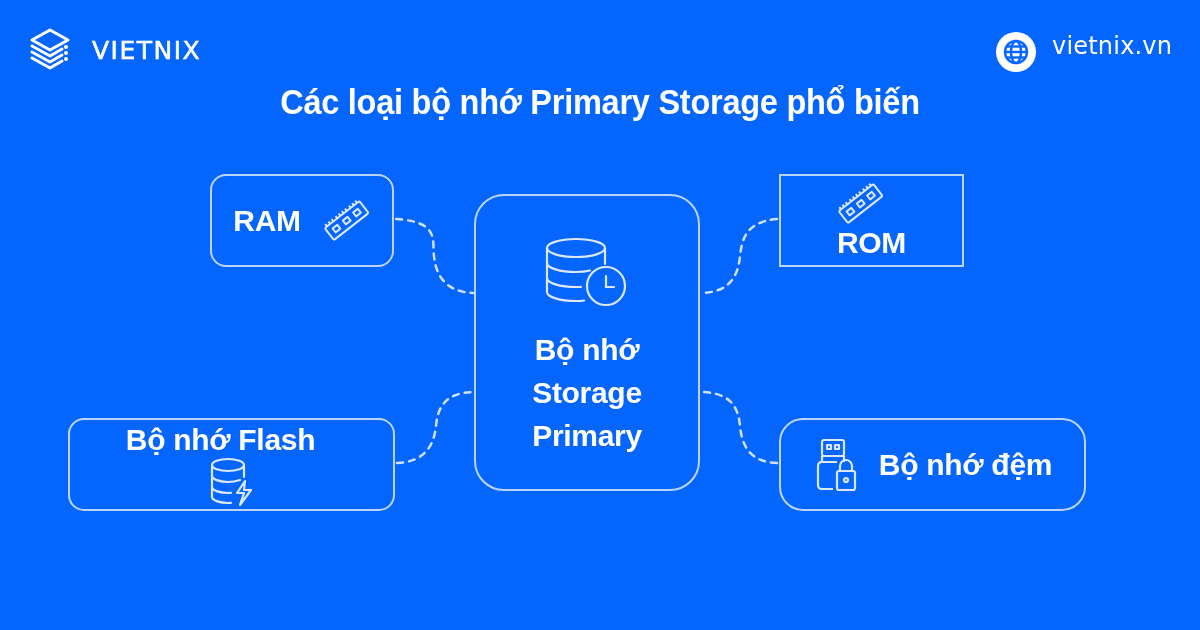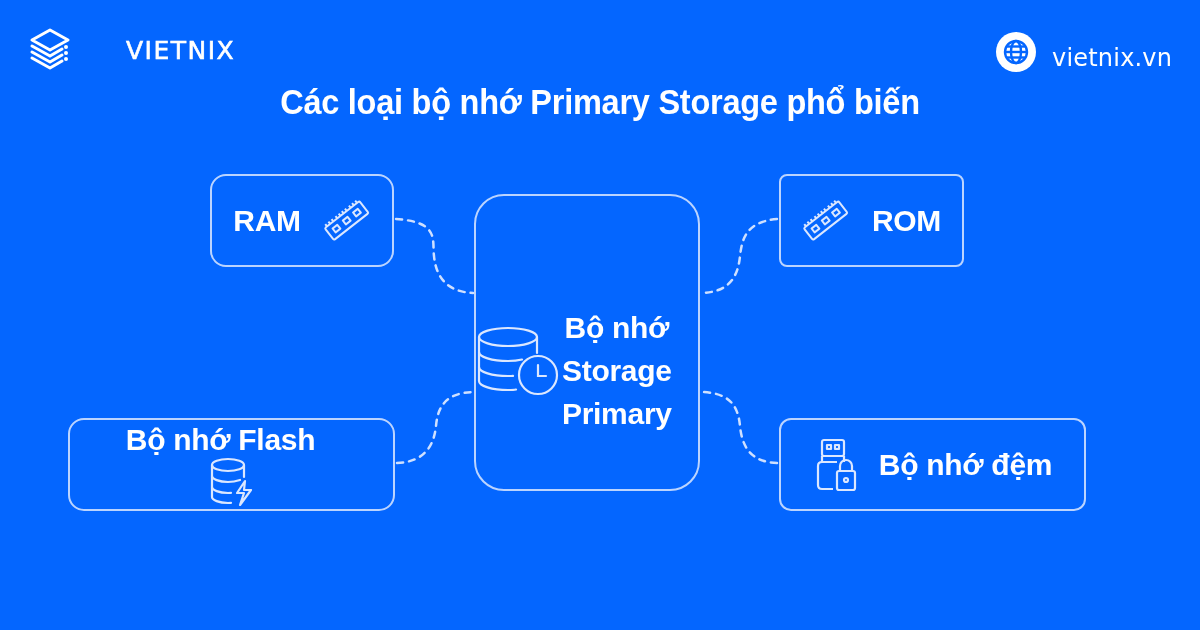--- a/index.html
+++ b/index.html
@@ -4,28 +4,28 @@
   <style>
     html, body { margin: 0; padding: 0; }
     body {
       width: 1200px; height: 630px; overflow: hidden;
       background: #0466FF;
       font-family: "Liberation Sans", "DejaVu Sans", sans-serif;
       color: #ffffff;
       position: relative;
     }
     .abs { position: absolute; }
-    .logo { left: 28px; top: 24px; display: flex; align-items: center; gap: 34px; }
+    .logo { left: 28px; top: 24px; display: flex; align-items: center; }
     .logo-text {
       font-family: "DejaVu Sans", sans-serif;
       font-size: 25px; font-weight: normal; letter-spacing: 1.5px;
       margin-left: 8px; color: #fff;
       -webkit-text-stroke: 0.6px #fff;
     }
-    .site { left: 996px; top: 32px; display: flex; align-items: flex-end; }
+    .site { left: 996px; top: 32px; display: flex; align-items: flex-start; }
     .site-text {
       font-family: "DejaVu Sans", sans-serif;
       font-size: 24px; font-weight: normal; margin-left: 16px; color: #fff;
       letter-spacing: 0.2px;
     }
     .globe-wrap {
       width: 40px; height: 40px; border-radius: 50%; background: #fff;
       display: flex; align-items: center; justify-content: center;
     }
     .title {
@@ -34,26 +34,26 @@
       transform: scaleX(0.93);
     }
     .box {
       position: absolute;
       border: 2.5px solid rgba(220,232,255,0.85);
       box-sizing: border-box;
       display: flex; align-items: center; justify-content: center;
     }
     .box-label { font-size: 30px; font-weight: bold; letter-spacing: -0.3px; }
     .ram { left: 210px; top: 174px; width: 184px; height: 93px; border-radius: 16px; }
-    .rom { left: 779px; top: 174px; width: 185px; height: 93px; border-radius: 8px; }
+    .rom { left: 779px; top: 174px; width: 185px; height: 93px; border-radius: 0; flex-direction: column; }
     .flash { left: 68px; top: 418px; width: 327px; height: 93px; border-radius: 16px; flex-direction: column; }
-    .cache { left: 779px; top: 418px; width: 307px; height: 93px; border-radius: 12px; }
+    .cache { left: 779px; top: 418px; width: 307px; height: 93px; border-radius: 24px; }
     .center {
       left: 474px; top: 194px; width: 226px; height: 297px; border-radius: 30px;
-      justify-content: flex-start; padding-top: 40px;
+      flex-direction: column; justify-content: flex-start; padding-top: 40px;
     }
     .center-label {
       font-size: 30px; font-weight: bold; text-align: center; line-height: 43px;
       margin-top: 16px; letter-spacing: -0.3px;
     }
     .icon { display: inline-flex; }
     .gap-r { margin-right: 22px; }
     svg.connectors { position: absolute; left: 0; top: 0; }
   </style>
 </head>

